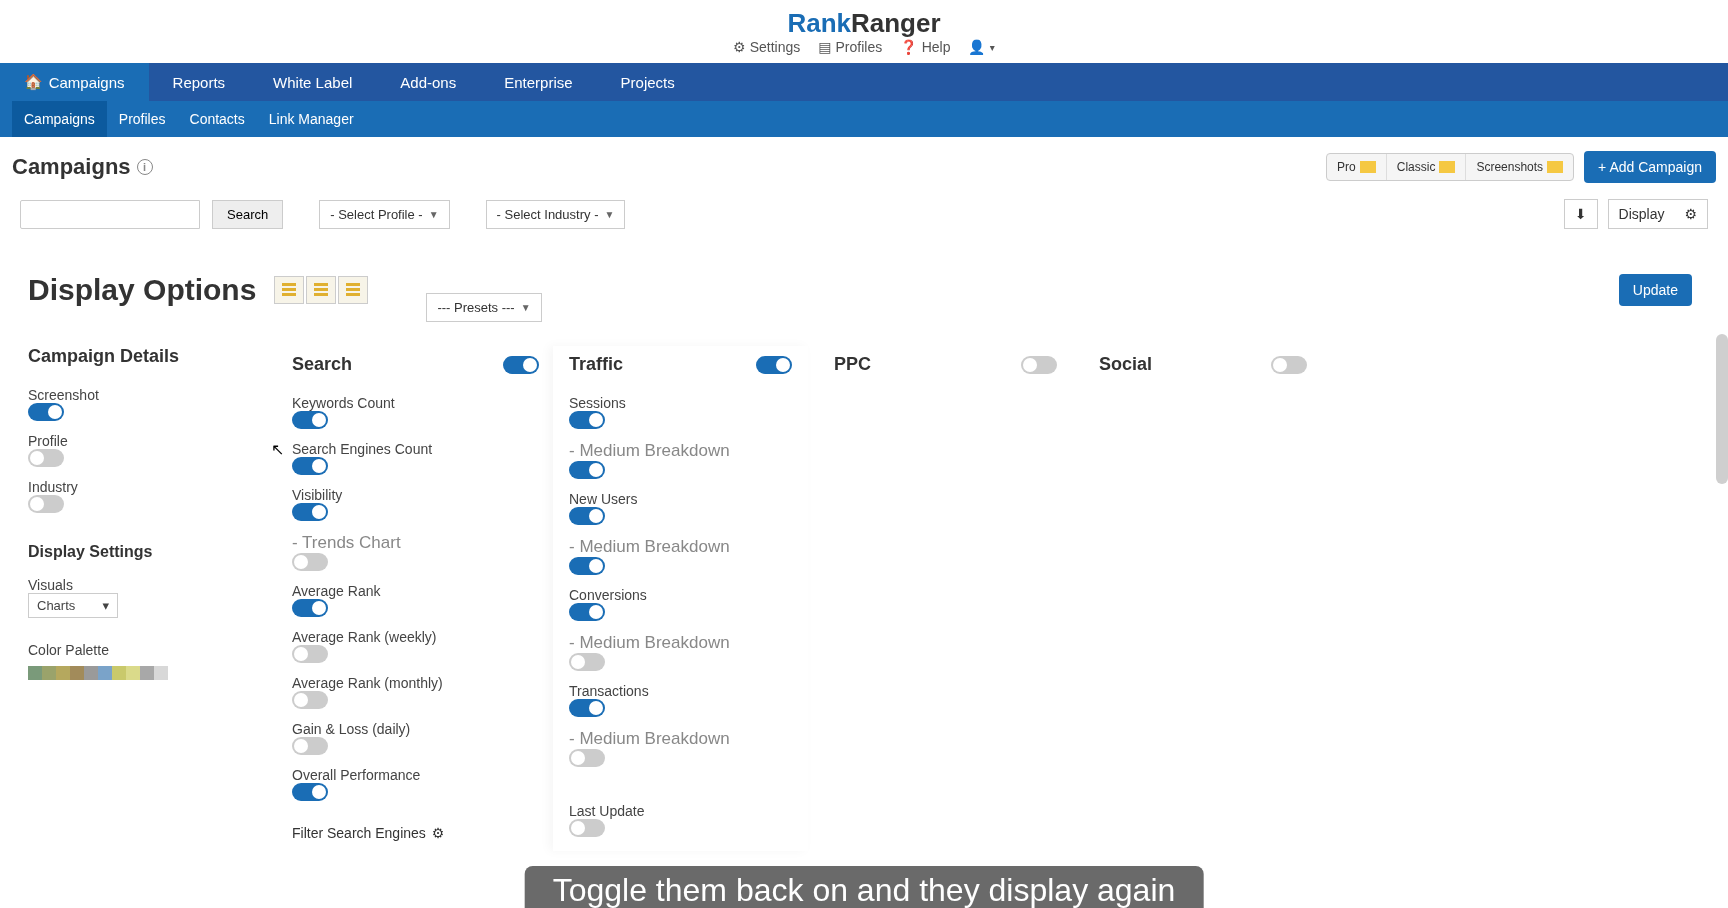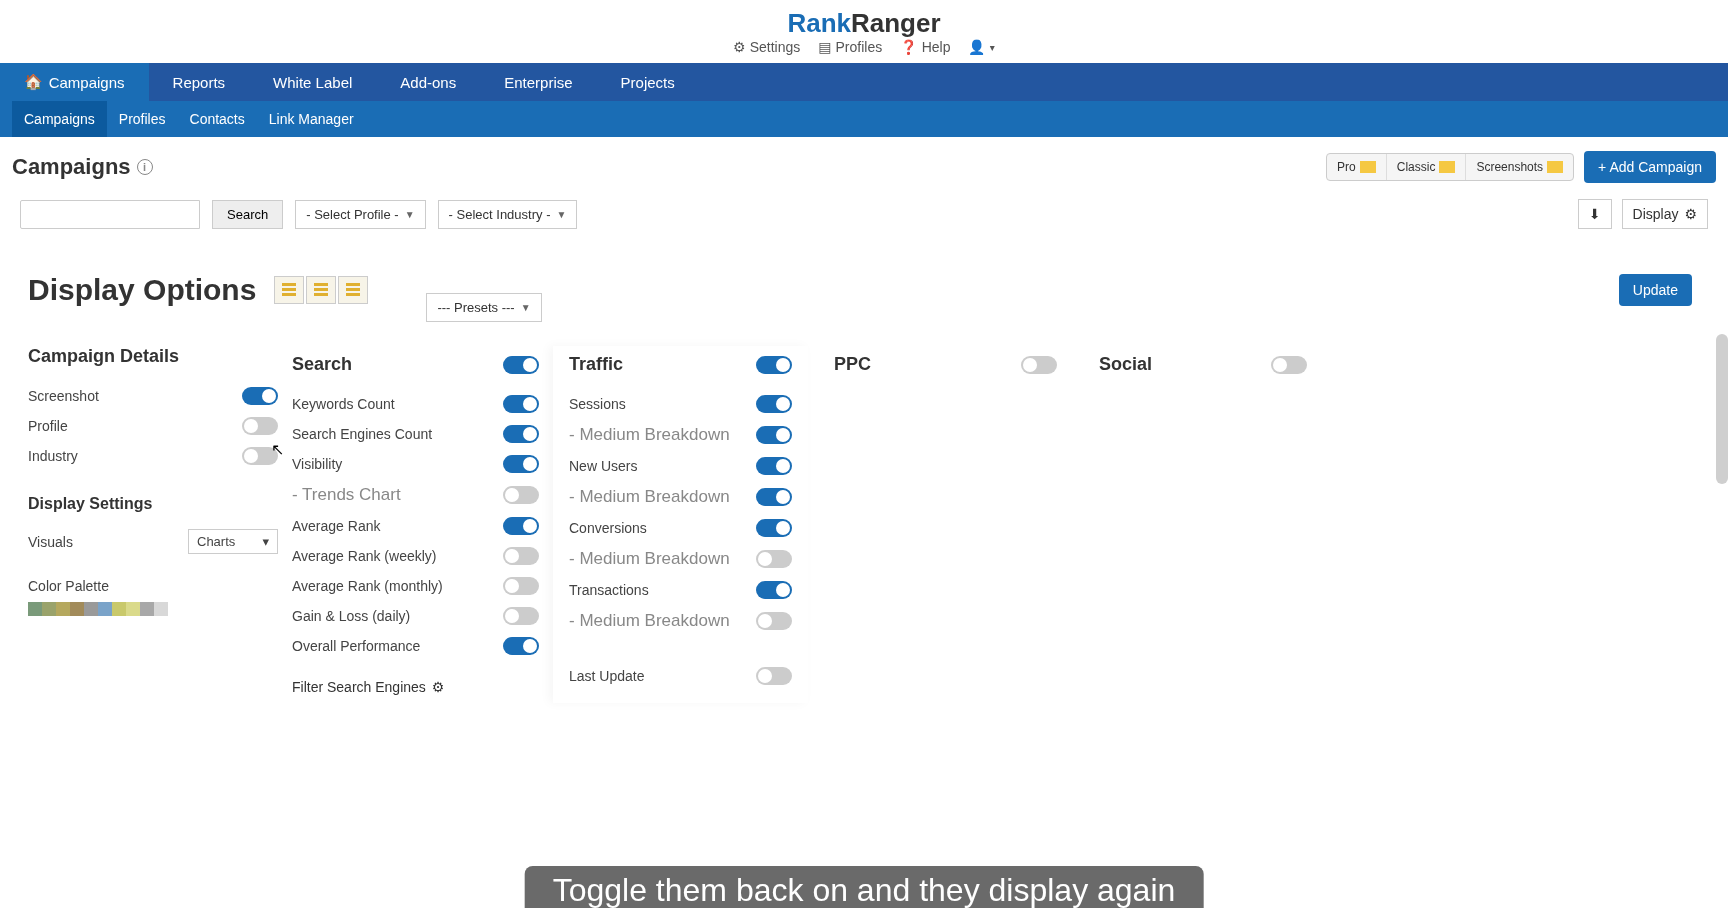--- a/index.html
+++ b/index.html
@@ -20,42 +20,42 @@
 .info-icon { display:inline-block; width:16px; height:16px; border:1px solid #888; border-radius:50%; font-size:11px; text-align:center; line-height:14px; color:#888;}
 .head-right { display: flex; gap: 10px; align-items:center; }
 .view-group { display:flex; border:1px solid #ccc; border-radius:4px; overflow:hidden; background:#f5f5f5;}
 .view-group .v { padding:6px 10px; font-size:12px; display:flex; gap:4px; align-items:center; cursor:pointer; border-left:1px solid #ddd;}
 .view-group .v:first-child{border-left:none;}
 .swatch { display:inline-block; width:16px; height:12px; background:linear-gradient(90deg,#f5c842 50%, #f5c842 50%); }
 .btn-primary { background:#1a6db5; color:#fff; padding:8px 14px; border-radius:4px; cursor:pointer; font-size:14px; border:none;}
 .filter-row { display:flex; gap:12px; align-items:center; padding:8px 20px 20px; }
 .filter-row input[type=text]{ border:1px solid #ccc; padding:6px 8px; width:180px; border-radius:2px 0 0 2px;}
 .btn-light { background:#eee; border:1px solid #ccc; padding:6px 14px; cursor:pointer; font-size:13px;}
-.select { border:1px solid #ccc; padding:6px 10px; background:#fff; font-size:13px; cursor:pointer; display:flex; align-items:center; gap:6px;}
+.select { border:1px solid #ccc; padding:6px 10px; background:#fff; font-size:13px; cursor:pointer; display:flex; align-items:center; gap:6px;margin-left:24px;}
 .select .caret{ font-size:10px; color:#666;}
 .filter-right { margin-left:auto; display:flex; gap:10px;}
 .icon-btn { border:1px solid #ccc; padding:6px 10px; background:#fff; cursor:pointer;}
 .display-opts { padding: 8px 28px 12px; display:flex; align-items:center; gap:18px;}
 .display-opts h2 { font-size:30px; font-weight:600;}
 .grid-btns { display:flex; gap:2px;}
 .grid-btns .g { width:30px; height:28px; border:1px solid #ccc; background:#f7f4e8; display:flex; align-items:center; justify-content:center; cursor:pointer;}
 .grid-btns .g div{ width:14px; height:14px; background:repeating-linear-gradient(#e0b030 0 3px, transparent 3px 5px);}
 .preset { margin-left:40px;margin-top:36px;}
 .update-wrap{ margin-left:auto; padding-right:8px;}
 .panel { display:flex; padding: 12px 28px 80px; gap:10px; position:relative;}
 .col { flex:0 0 auto; }
 .col.campaign{ width:250px; }
 .col.search{ width:255px; padding:8px 4px; }
 .col.traffic{ width:255px; background:#fff; box-shadow:-4px 0 10px rgba(0,0,0,0.04); padding:8px 16px;}
 .col.ppc{ width:255px; padding:8px 16px;}
 .col.social{ width:240px; padding:8px 16px;}
 .col h3{ font-size:18px; font-weight:600; margin-bottom:14px;}
 .col-head { display:flex; justify-content:space-between; align-items:center; margin-bottom:14px;}
 .col-head h3{margin-bottom:0;}
-.row { display:flex; justify-content:space-between; align-items:center; padding:6px 0; font-size:14px; color:#444;}
+.row { display:flex; justify-content:space-between; align-items:flex-start; padding:6px 0; font-size:14px; color:#444;flex-direction:column;}
 .row.sub { font-size:17px; color:#888; }
 .row.sub .lbl::before{ content:"- "; }
 .toggle { width:36px; height:18px; border-radius:10px; background:#ccc; position:relative; cursor:pointer; flex-shrink:0;}
 .toggle::after{ content:""; position:absolute; width:14px; height:14px; background:#fff; border-radius:50%; top:2px; left:2px; transition:left .1s;}
 .toggle.on{ background:#1a6db5;}
 .toggle.on::after{ left:20px;}
 .sub-title { font-size:16px; font-weight:700; margin:24px 0 10px;}
 .select-small{ border:1px solid #ccc; padding:4px 8px; font-size:13px; width:90px; display:flex; justify-content:space-between; cursor:pointer;}
 .palette { display:flex; gap:0; margin-top:8px;}
 .palette span{ width:14px; height:14px; display:inline-block;}
@@ -139,21 +139,21 @@
   <div class="select">
       <span>- Select Profile -</span>
       <span class="caret">▼</span>
     </div>
   <div class="select">
       <span>- Select Industry -</span>
       <span class="caret">▼</span>
     </div>
   <div class="filter-right">
     <div class="icon-btn"><span>⬇</span></div>
-    <div class="icon-btn" style="display:flex;gap:6px;align-items:center;text-align:center;">
+    <div class="icon-btn" style="display:flex;gap:20px;align-items:center;text-align:center;">
         <span>Display</span>
         <span>⚙</span>
       </div>
   </div>
 </div>
 
 <div class="display-opts">
   <h2>Display Options</h2>
   <div class="grid-btns">
     <div class="g">

